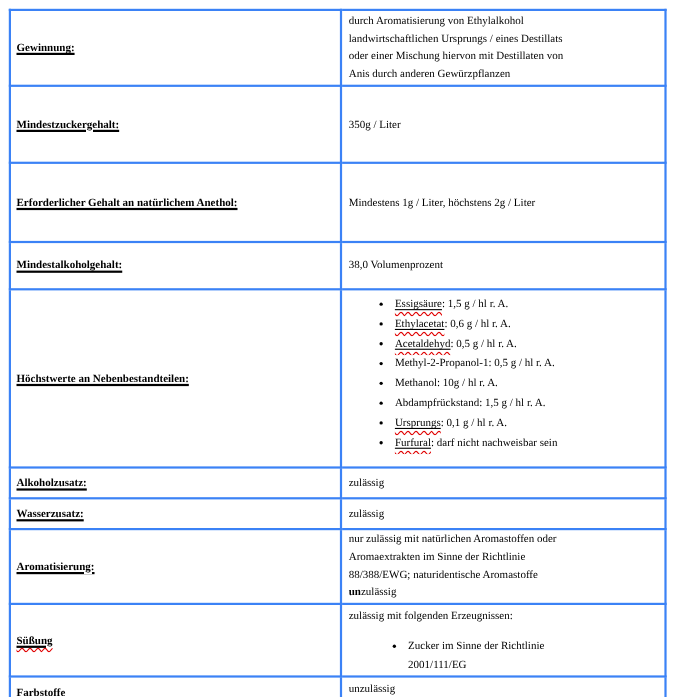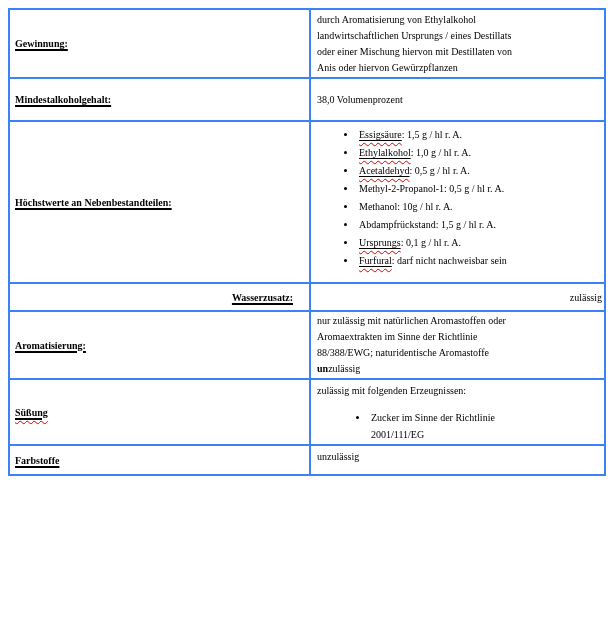--- a/index.html
+++ b/index.html
@@ -17,31 +17,31 @@
     table-layout: fixed;
   }
   td {
     border: 2px solid #3b82f6;
     vertical-align: middle;
     font-size: 10px;
     line-height: 17px;
     padding: 1px 2px 1px 6px;
     overflow: hidden;
   }
-  td.lcell { padding-left: 5px; padding-right: 16px; }
+  td.lcell { padding-left: 5px; padding-right: 0; }
   td.vtop { vertical-align: top; padding-top: 2px; }
 
   
   tr.r0  td { height: 64px; }
   tr.r1  td { height: 70px; }
   tr.r2  td { height: 72px; }
   tr.r3  td { height: 43px; }
   tr.r4  td { height: 162px; }
   tr.r5  td { height: 28px; }
-  tr.r6  td { height: 28px; text-align: right; }
+  tr.r6  td { height: 28px; }
   tr.r7  td { height: 66px; }
   tr.r8  td { height: 48px; }
   tr.r9  td { height: 30px; }
 
   .lbl {
     font-weight: 700;
     text-decoration: underline;
     text-decoration-thickness: 1.6px;
     text-underline-offset: 2px;
   }
@@ -91,53 +91,77 @@
 
     <tbody>
         <tr class="r0">
       <td class="lcell">
         <span class="lbl">Gewinnung:</span>
       </td>
       <td class="vtop">
         <span class="line">durch Aromatisierung von Ethylalkohol</span>
         <span class="line">landwirtschaftlichen Ursprungs / eines Destillats</span>
         <span class="line">oder einer Mischung hiervon mit Destillaten von</span>
-        <span class="line">Anis oder hiervon Gewürzpflanzen</span>
-      </td>
-    </tr>
-
-
+        <span class="line">Anis durch anderen Gewürzpflanzen</span>
+      </td>
+    </tr>
+
+    <tr class="r1">
+      <td class="lcell">
+        <span class="lbl">Mindestzuckergehalt:</span>
+      </td>
+      <td>
+        <span>350g / Liter</span>
+      </td>
+    </tr>
+
+    <tr class="r2">
+      <td class="lcell">
+        <span class="lbl">Erforderlicher Gehalt an natürlichem Anethol:</span>
+      </td>
+      <td>
+        <span>Mindestens 1g / Liter, höchstens 2g / Liter</span>
+      </td>
+    </tr>
 
     <tr class="r3">
       <td class="lcell">
         <span class="lbl">Mindestalkoholgehalt:</span>
       </td>
       <td>
         <span>38,0 Volumenprozent</span>
       </td>
     </tr>
 
     <tr class="r4">
       <td class="lcell">
         <span class="lbl">Höchstwerte an Nebenbestandteilen:</span>
       </td>
       <td class="vtop">
         <ul class="additives">
           <li><span class="tu"><span class="sq">Essigsäure</span></span><span>: 1,5 g / hl r. A.</span></li>
-          <li><span class="tu"><span class="sq">Ethylalkohol</span></span><span>: 1,0 g / hl r. A.</span></li>
+          <li><span class="tu"><span class="sq">Ethylacetat</span></span><span>: 0,6 g / hl r. A.</span></li>
           <li><span class="tu"><span class="sq">Acetaldehyd</span></span><span>: 0,5 g / hl r. A.</span></li>
           <li><span>Methyl-2-Propanol-1</span><span>: 0,5 g / hl r. A.</span></li>
           <li><span>Methanol</span><span>: 10g / hl r. A.</span></li>
           <li><span>Abdampfrückstand</span><span>: 1,5 g / hl r. A.</span></li>
           <li><span class="tu"><span class="sq">Ursprungs</span></span><span>: 0,1 g / hl r. A.</span></li>
           <li><span class="tu"><span class="sq">Furfural</span></span><span>: darf nicht nachweisbar sein</span></li>
         </ul>
       </td>
     </tr>
 
+    <tr class="r5">
+      <td class="lcell">
+        <span class="lbl">Alkoholzusatz:</span>
+      </td>
+      <td>
+        <span>zulässig</span>
+      </td>
+    </tr>
 
     <tr class="r6">
       <td class="lcell">
         <span class="lbl">Wasserzusatz:</span>
       </td>
       <td>
         <span>zulässig</span>
       </td>
     </tr>
 

